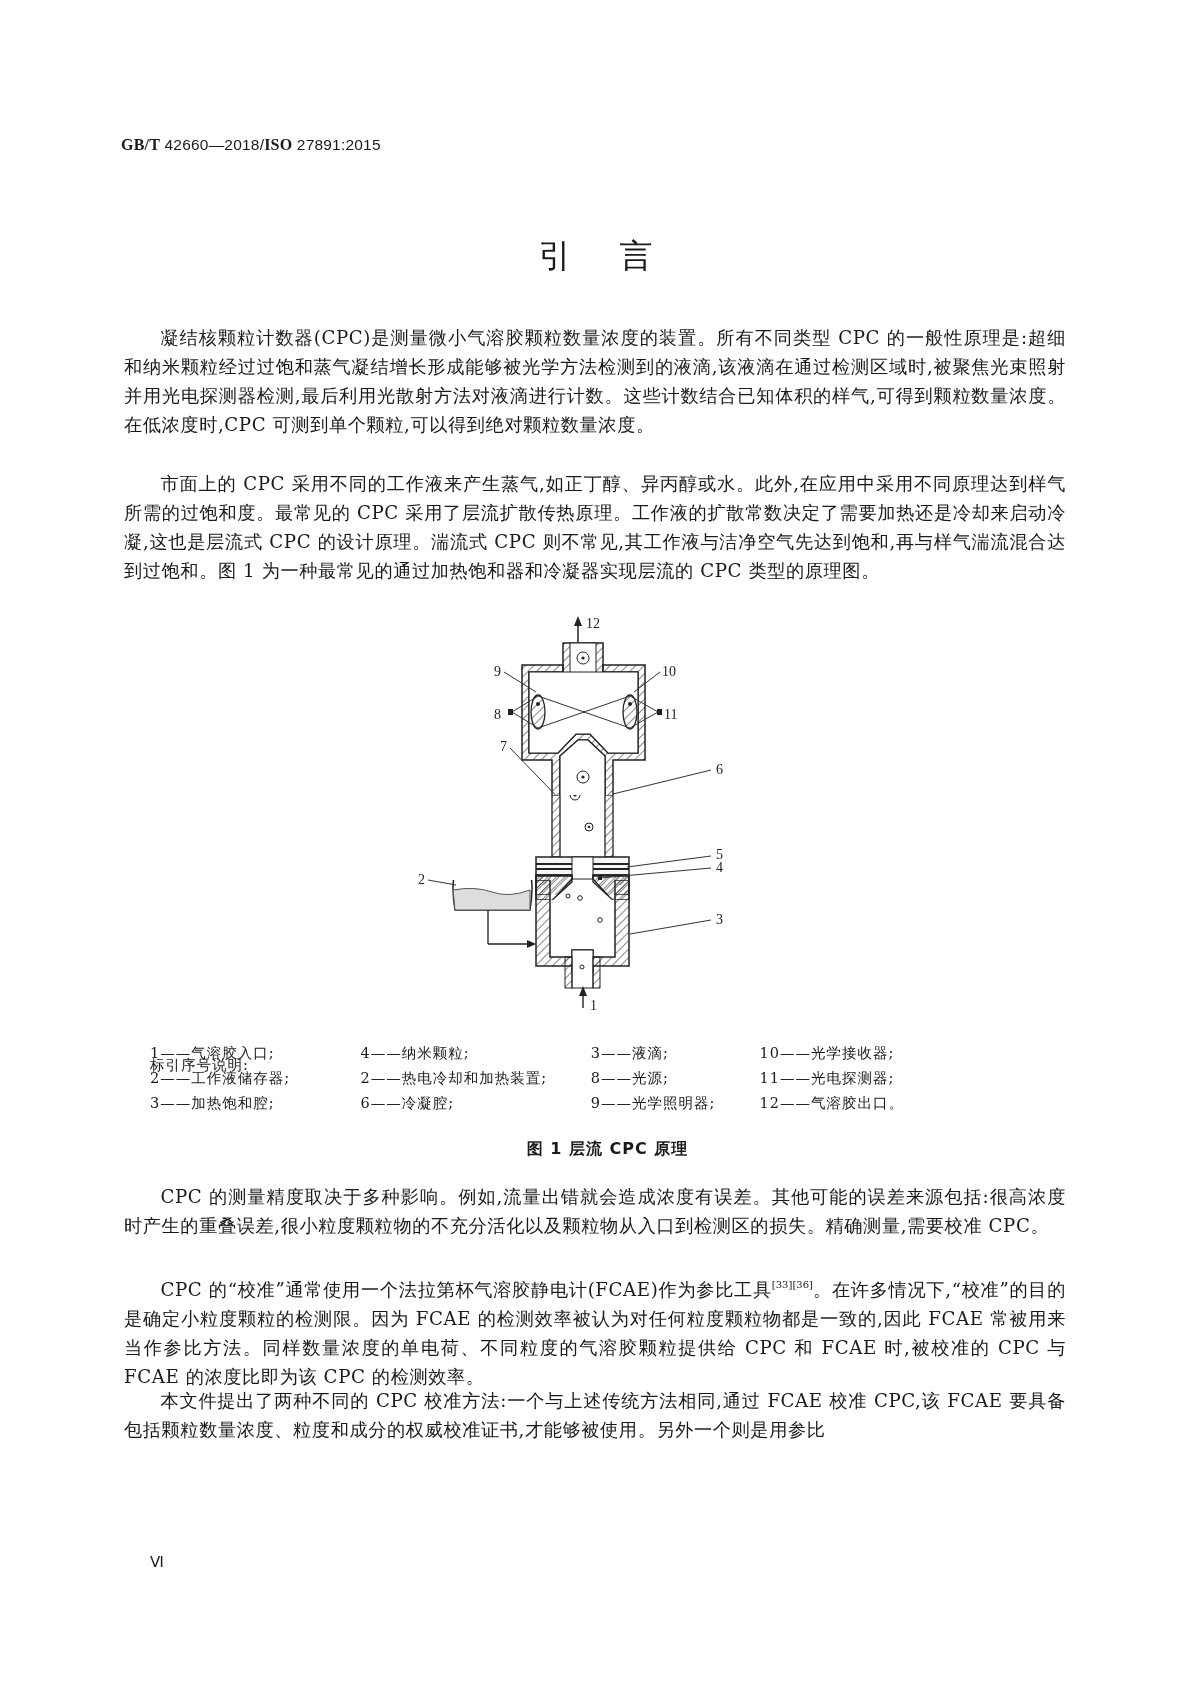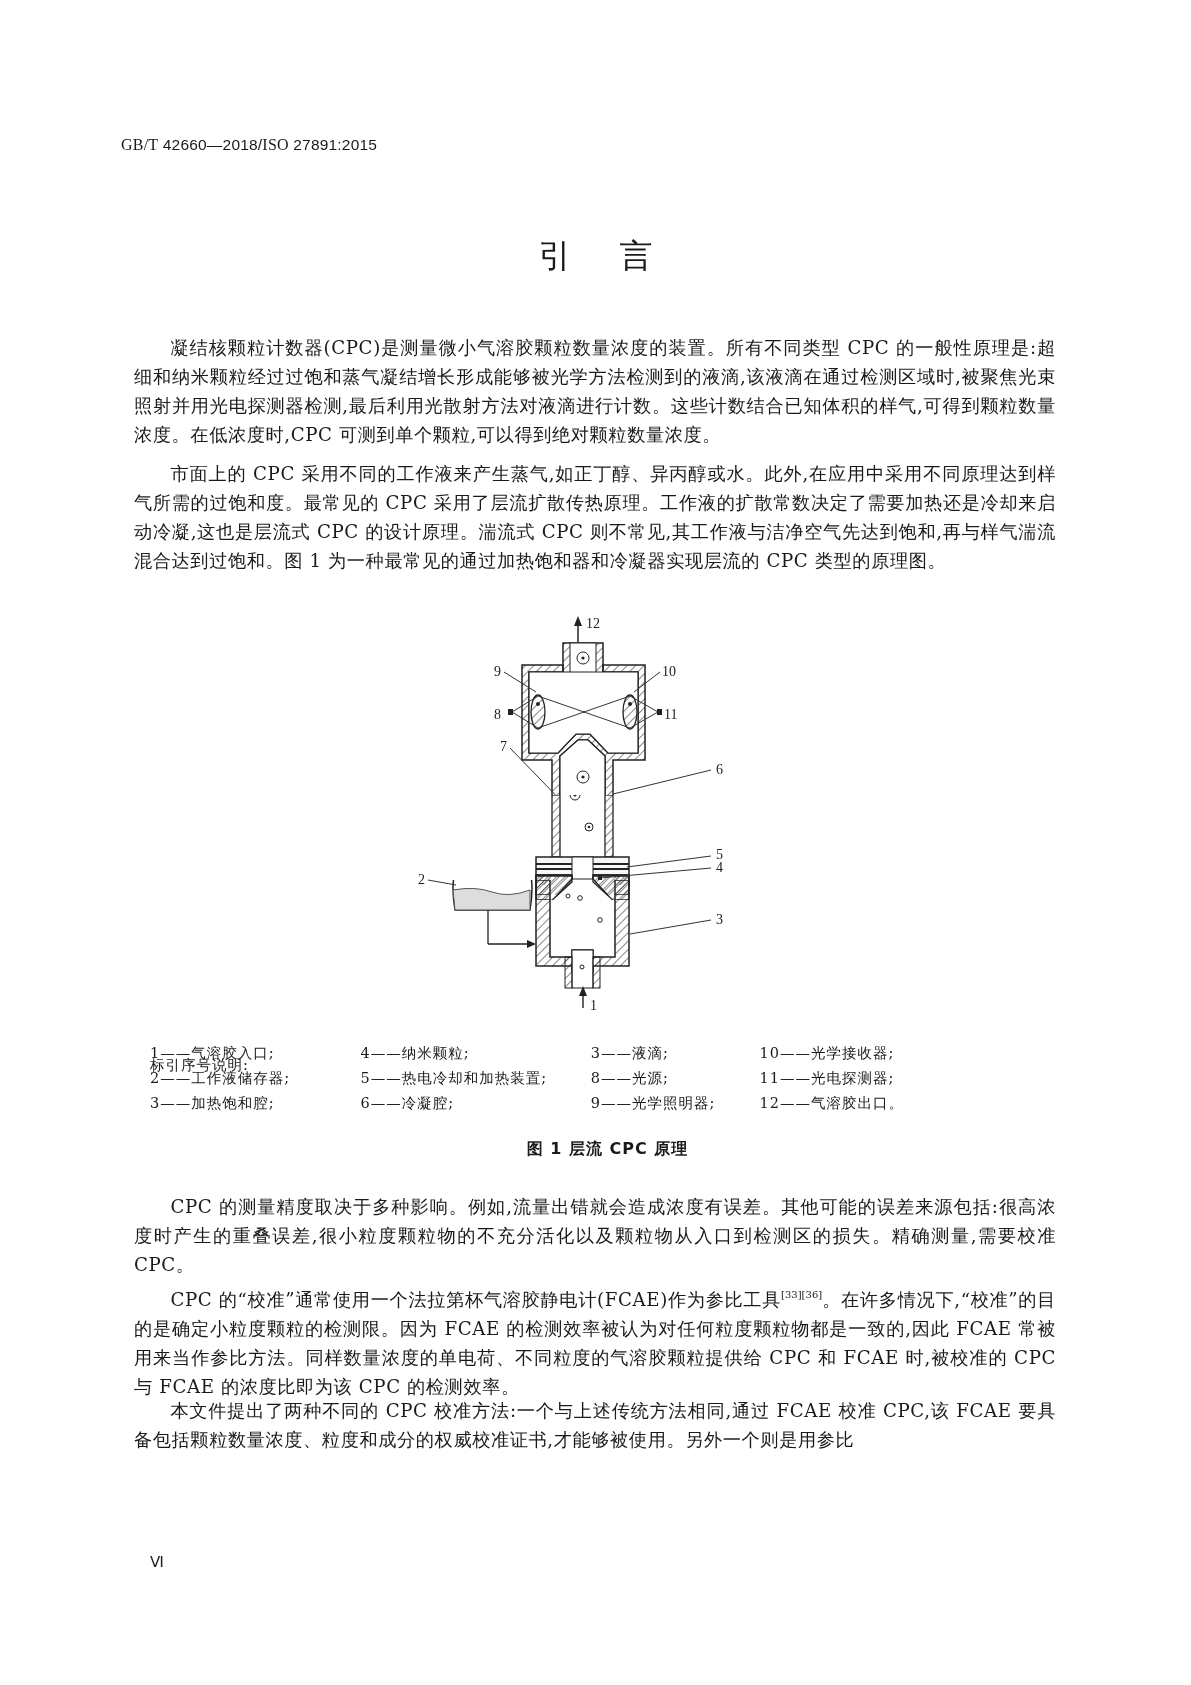--- a/index.html
+++ b/index.html
@@ -1,23 +1,23 @@
 <!DOCTYPE html>
 <html><head>
 <meta charset="utf-8">
 <style>
   html, body { margin: 0; padding: 0; background: #ffffff; }
   body { width: 1191px; height: 1685px; position: relative; overflow: hidden; color: #1a1a1a; font-family: "DejaVu Serif", "Liberation Serif", serif; }
   .header { position: absolute; left: 121px; top: 136px; font-size: 15.5px; letter-spacing: 0.2px; font-family: "Liberation Sans", "DejaVu Sans", sans-serif; }
-  .header b { font-family: "Liberation Serif", serif; font-weight: normal; font-size: 16px; margin-top: 35px; }
+  .header b { font-family: "Liberation Serif", serif; font-weight: bold; font-size: 16px; margin-top: 35px; }
   .title { position: absolute; left: 0; width: 1191px; top: 234px; text-align: center; font-size: 33px; letter-spacing: 48px; text-indent: 48px; font-family: "DejaVu Sans", sans-serif; }
   .body-text { position: absolute; left: 116px; width: 958px; font-size: 18.2px; line-height: 29px; text-align: justify; letter-spacing: 0.6px; }
-  .para { text-indent: 2em; margin: 18px; }
+  .para { text-indent: 2em; margin: 8px; }
   .p1 { top: 315px; }
-  .p2 { top: 441px; }
+  .p2 { top: 461px; }
   .p3 { top: 1174px; }
   .p4 { top: 1262px; }
   .p5 { top: 1378px; }
   sup.ref { font-size: 10px; vertical-align: 8px; letter-spacing: 0; }
   .figure { position: absolute; left: 400px; top: 612px; width: 340px; height: 400px; }
   .legend-title { position: absolute; left: 150px; top: 1016px; font-size: 14.5px; letter-spacing: 1px; margin-top: 40px; }
   .legend { position: absolute; left: 150px; top: 1041px; width: 820px; font-size: 14.5px; line-height: 25px; }
   .legend-row { display: flex; }
   .legend-cell { width: 212px; white-space: nowrap; letter-spacing: 1px; }
   .legend-cell:nth-child(2) { width: 232px; }
@@ -282,21 +282,21 @@
 
 <div class="legend">
   <div class="legend-row">
     <span class="legend-cell">1——气溶胶入口;</span>
     <span class="legend-cell">4——纳米颗粒;</span>
     <span class="legend-cell">3——液滴;</span>
     <span class="legend-cell">10——光学接收器;</span>
   </div>
   <div class="legend-row">
     <span class="legend-cell">2——工作液储存器;</span>
-    <span class="legend-cell">5——热电冷却和加热装置;</span>
+    <span class="legend-cell">2——热电冷却和加热装置;</span>
     <span class="legend-cell">8——光源;</span>
     <span class="legend-cell">11——光电探测器;</span>
   </div>
   <div class="legend-row">
     <span class="legend-cell">3——加热饱和腔;</span>
     <span class="legend-cell">6——冷凝腔;</span>
     <span class="legend-cell">9——光学照明器;</span>
     <span class="legend-cell">12——气溶胶出口。</span>
   </div>
 </div>

